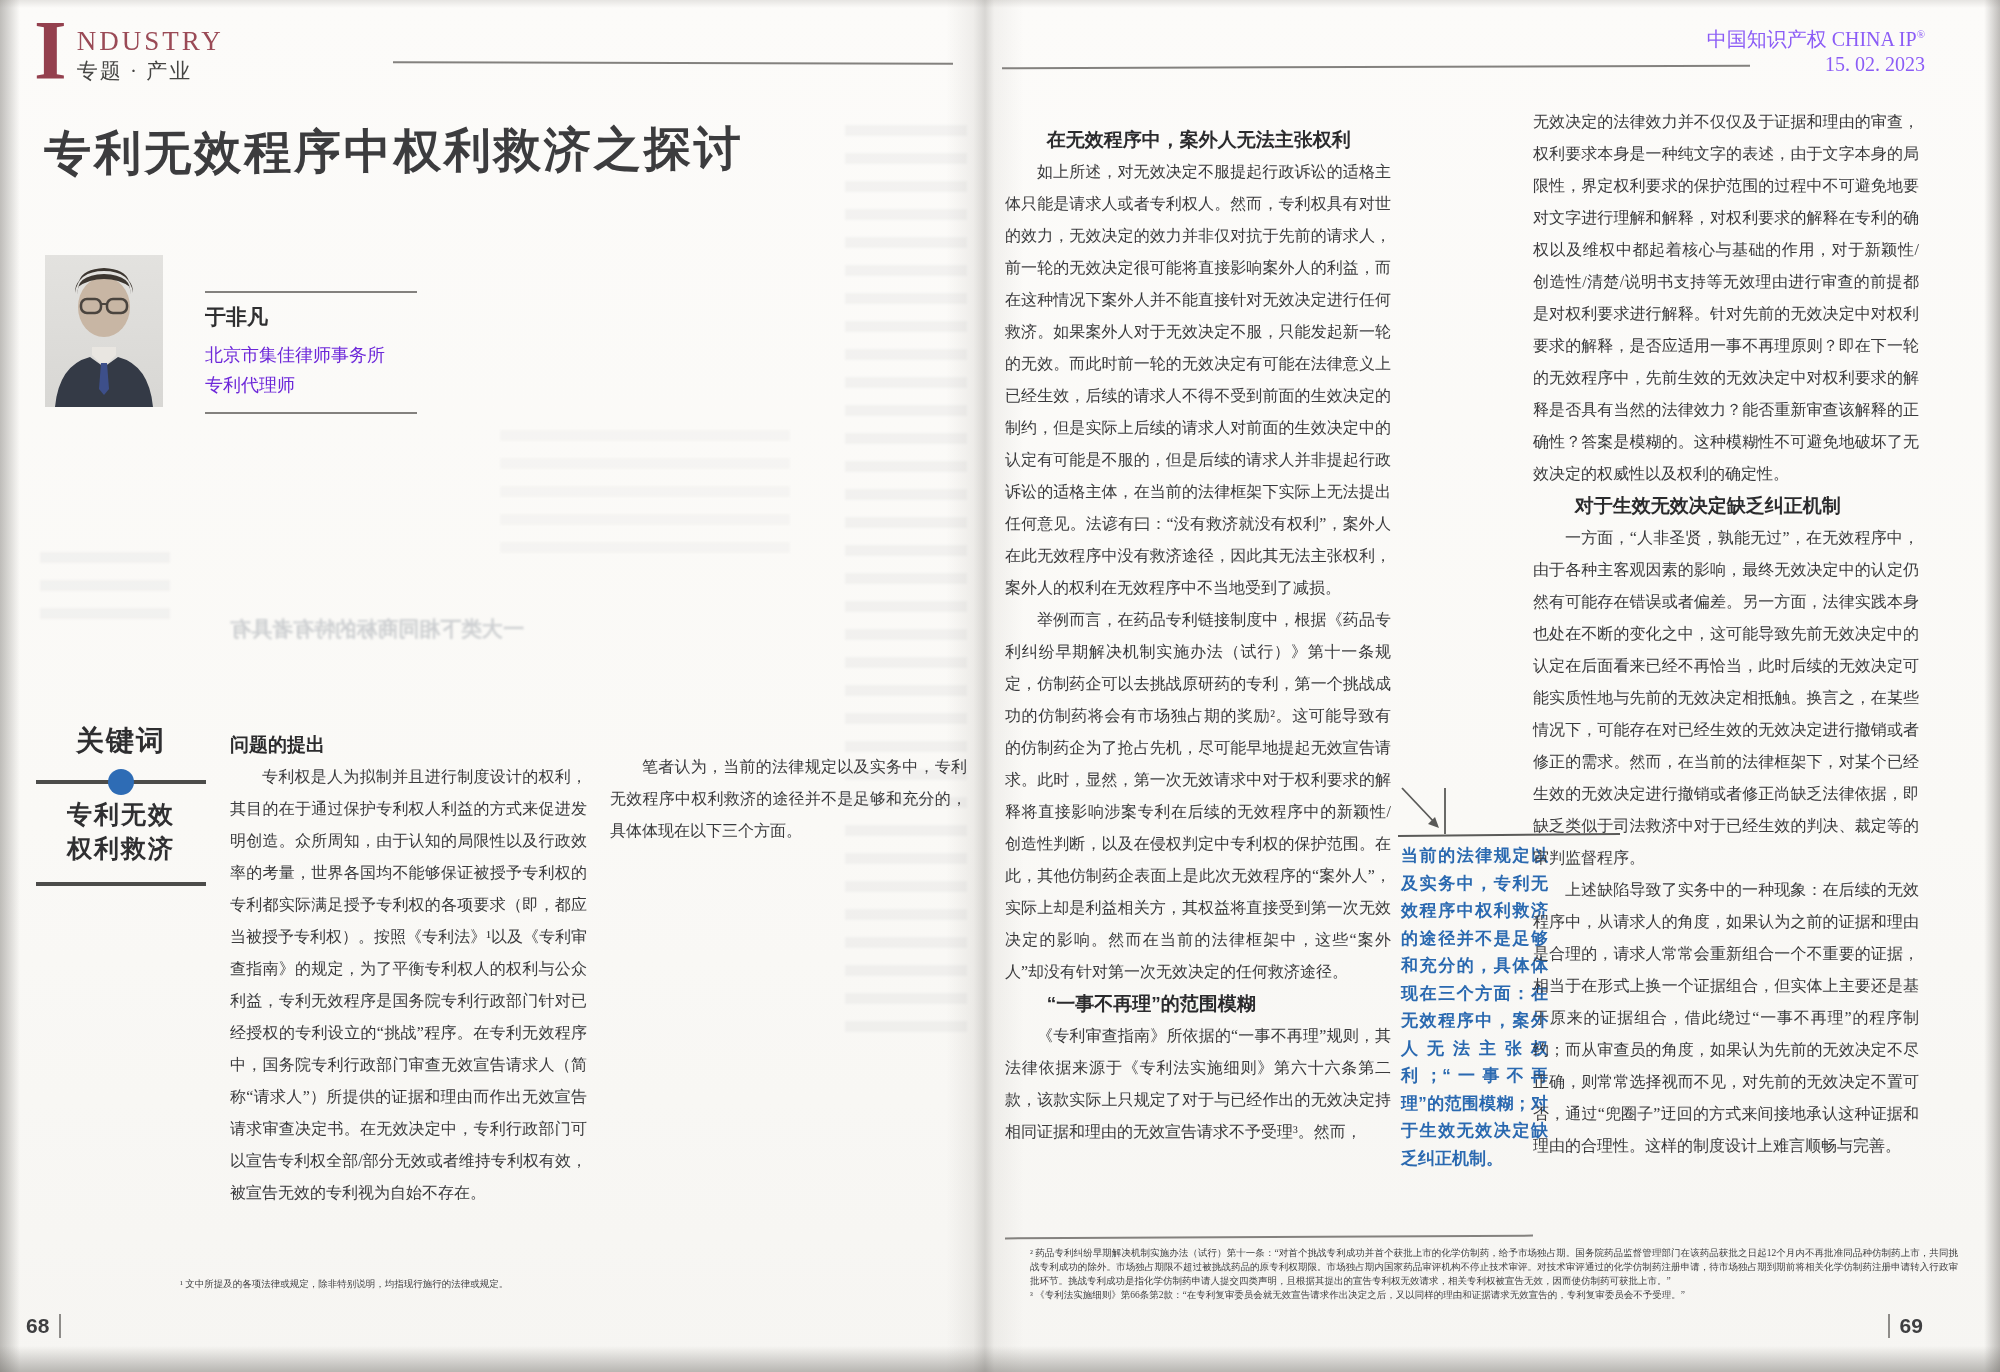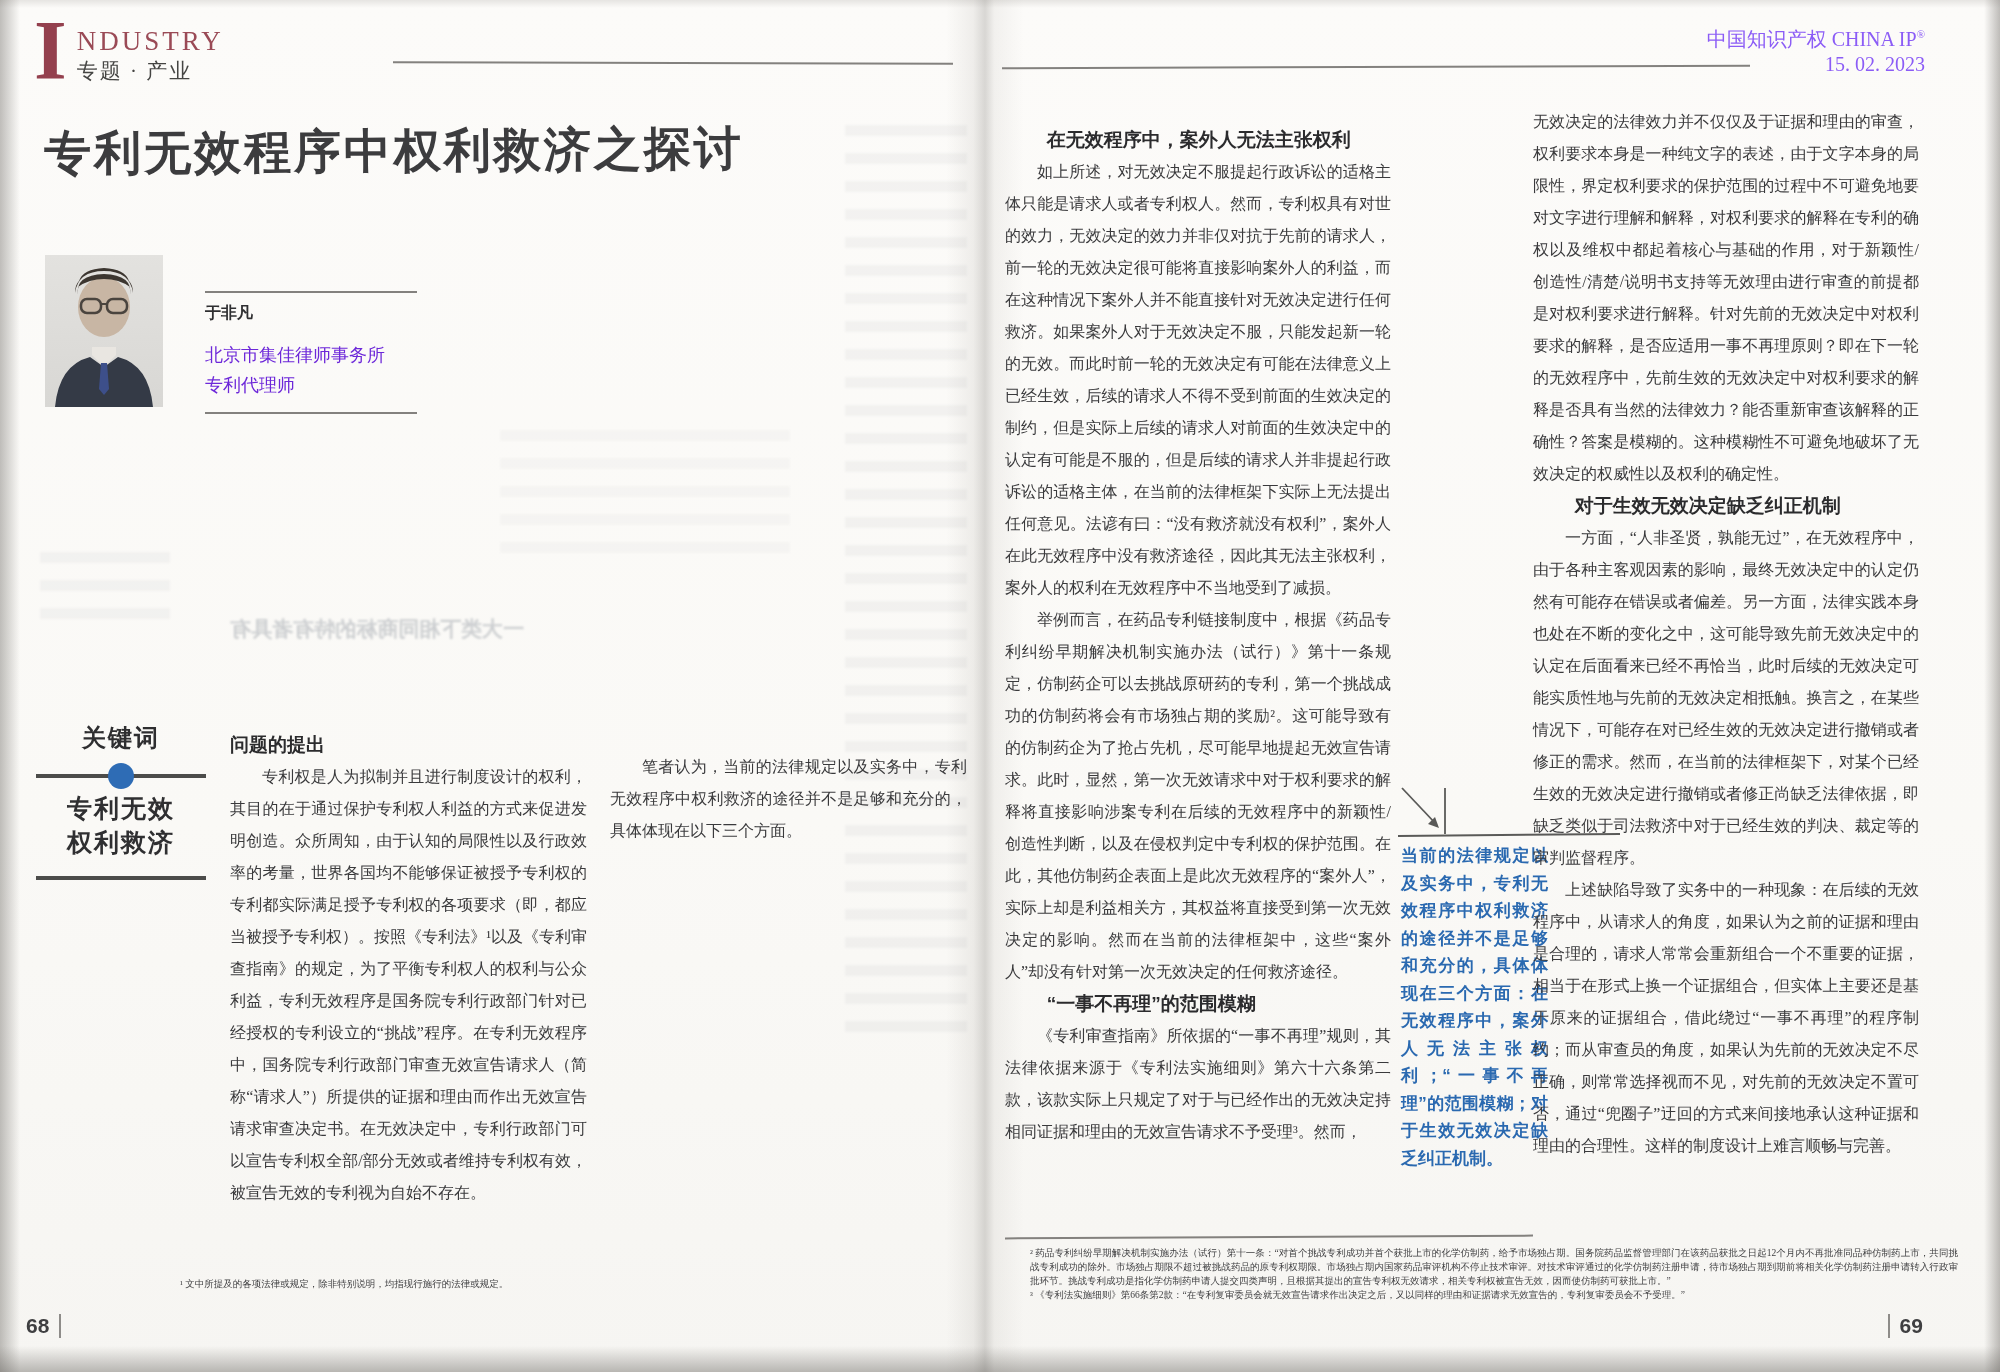--- a/index.html
+++ b/index.html
@@ -25,25 +25,25 @@
   
   .sec-initial{font-size:84px;line-height:74px;font-weight:bold;color:#94404e;}
   .sec-en{font-size:27px;letter-spacing:3px;color:#9a4a56;font-family:"Liberation Serif","DejaVu Serif",serif;}
   .sec-cn{font-size:21px;letter-spacing:2px;color:#454543;}
   .rule{background:#83817e;}
   .mag{font-size:20px;color:#8b5cf6;text-align:right;line-height:25px;}
   .mag sup{font-size:11px;}
   
   .title{font-family:"Liberation Sans","DejaVu Sans",sans-serif;font-weight:bold;font-size:47px;
     letter-spacing:3px;color:#3c3c3e;transform:rotate(-0.45deg);white-space:nowrap;}
-  .author-name{font-family:"Liberation Sans","DejaVu Sans",sans-serif;font-weight:bold;font-size:16px;color:#2f2f31;}
+  .author-name{font-family:"Liberation Sans","DejaVu Sans",sans-serif;font-weight:bold;font-size:21px;color:#2f2f31;}
   .author-line{font-family:"Liberation Sans","DejaVu Sans",sans-serif;font-size:18px;color:#6d28d9;line-height:30px;}
   
   .kw-box{left:36px;top:722px;width:170px;text-align:center;}
-  .kw-head{font-size:24px;font-weight:bold;color:#2e2e30;letter-spacing:2px;}
+  .kw-head{font-size:28px;font-weight:bold;color:#2e2e30;letter-spacing:2px;}
   .kw-rule{position:relative;height:4px;background:#4c4c4a;margin:20px 0 14px 0;}
   .kw-dot{position:absolute;left:50%;top:50%;width:26px;height:26px;border-radius:50%;
     background:#2e6cb5;transform:translate(-50%,-50%);}
   .kw-item{font-size:25px;font-weight:bold;color:#2f2f31;letter-spacing:2px;line-height:34px;}
   .kw-rule2{height:4px;background:#4c4c4a;margin-top:16px;}
   
   .col{font-size:16px;line-height:32px;text-align:justify;color:#3a3a3c;}
   .col p{margin:0;}
   .col p.ind{text-indent:2em;}
   .col h3{font-family:"Liberation Sans","DejaVu Sans",sans-serif;font-size:19px;line-height:32px;

